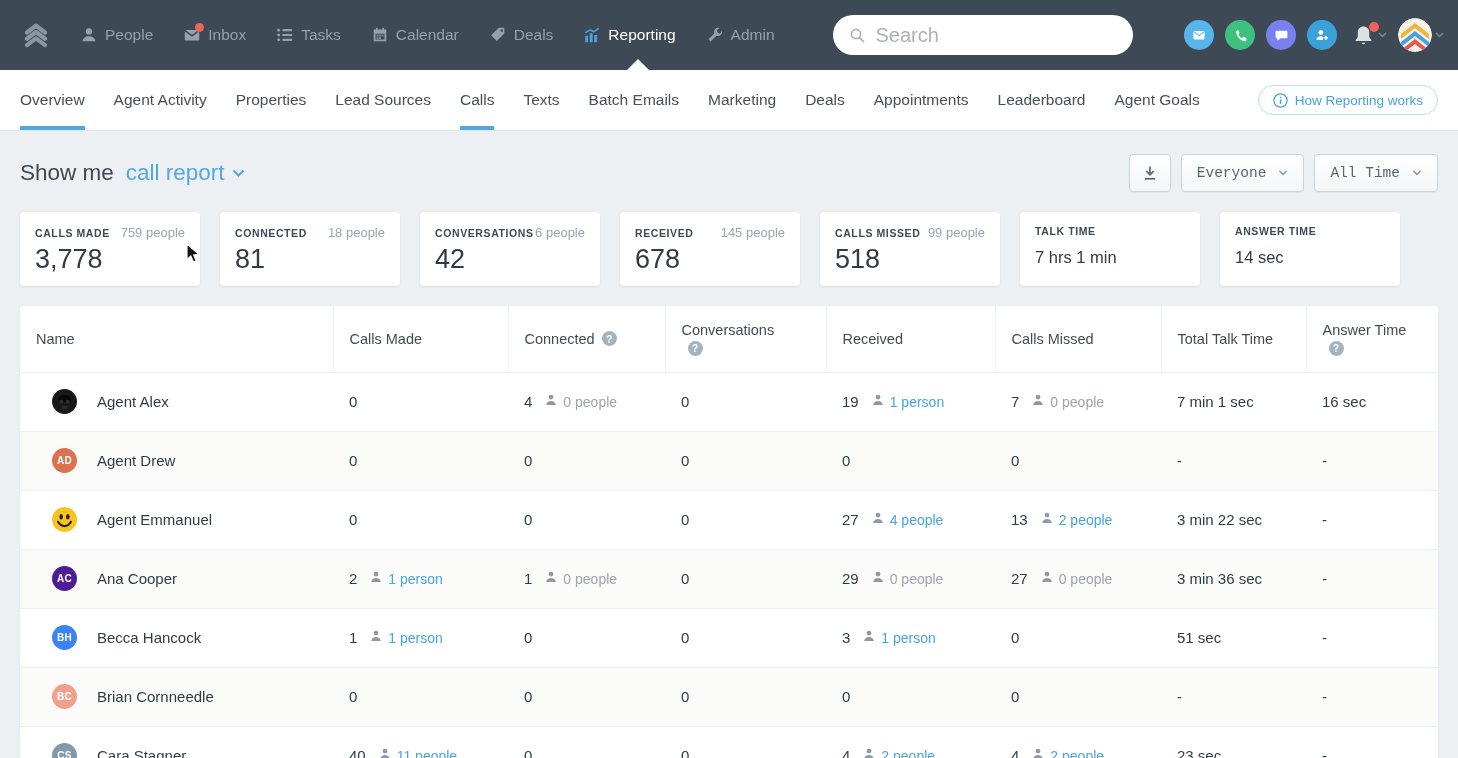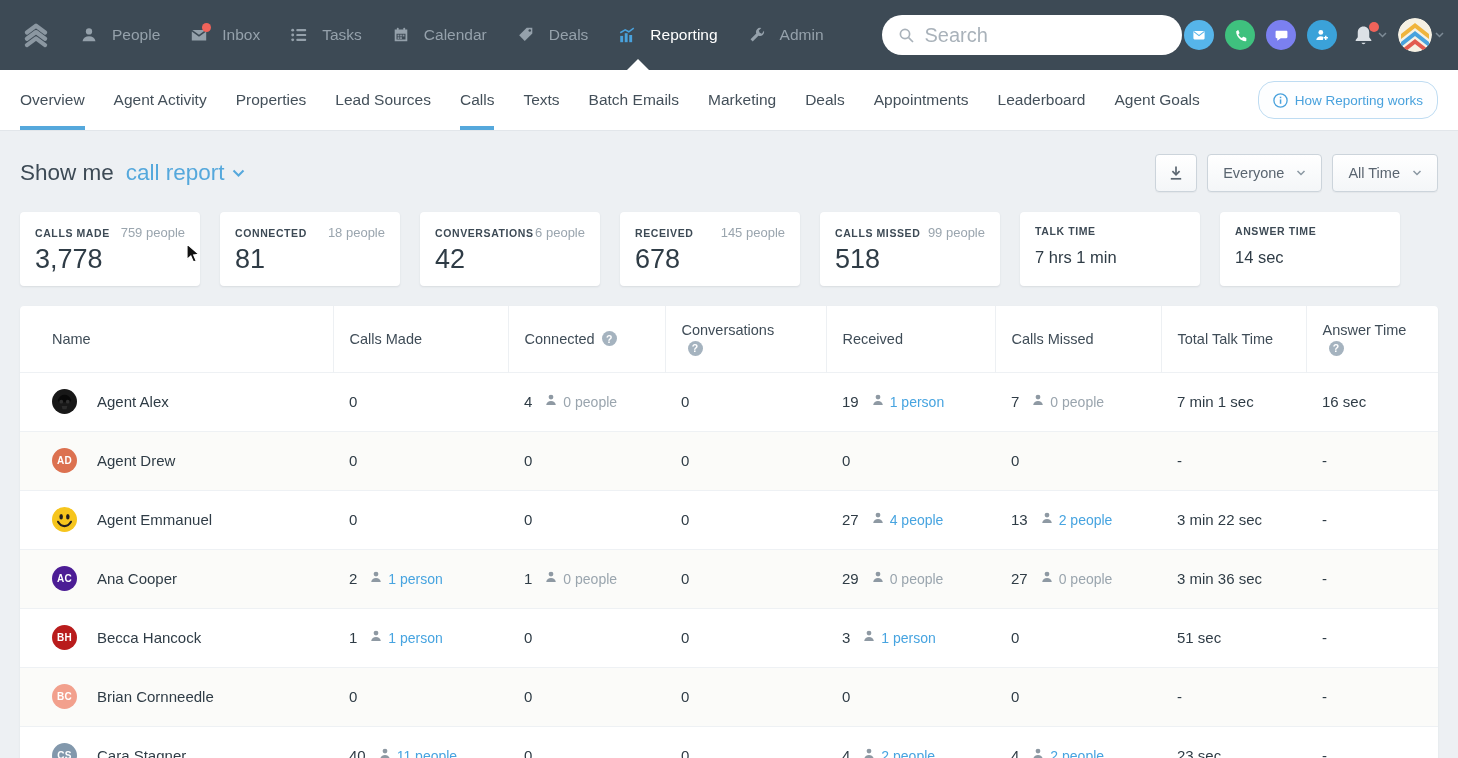--- a/index.html
+++ b/index.html
@@ -2,21 +2,21 @@
 <html><head>
 <meta charset="utf-8">
 <style>
   * { box-sizing: border-box; margin: 0; padding: 0; }
   html,body { width:1458px; height:758px; overflow:hidden; }
   body { font-family:"Liberation Sans", sans-serif; background:#edf0f3; position:relative; }
 
   
   .topnav { height:70px; background:#3d4a55; display:flex; align-items:center; padding-left:22px; position:relative; }
   .logo { margin-right:30px; display:flex; align-items:center; cursor:pointer; color:#8b97a1; }
-  .nav-item { display:flex; align-items:center; gap:14px; color:#95a1ab; font-size:15.5px; margin-right:30px; cursor:pointer; white-space:nowrap; }
+  .nav-item { display:flex; align-items:center; gap:7px; color:#95a1ab; font-size:15.5px; margin-right:30px; cursor:pointer; white-space:nowrap; }
   .nav-item .navicon { width:18px; height:18px; position:relative; flex:none; display:flex; }
   .nav-item.active { color:#ffffff; }
   .nav-item.active .navicon { color:#49a2dd; }
   .nav-item .navicon svg { width:18px; height:18px; }
   .notif-dot { position:absolute; top:-3px; right:-3px; width:9px; height:9px; border-radius:50%; background:#f0635a; }
   .notch { position:absolute; bottom:0; left:627px; width:0; height:0; border-left:11px solid transparent; border-right:11px solid transparent; border-bottom:11px solid #ffffff; }
 
   .search { height:40px; width:300px; background:#fff; border-radius:20px; display:flex; align-items:center; padding:0 16px; gap:10px; margin-left:28px; }
   .search input { border:none; outline:none; font-size:20px; color:#45525d; width:100%; font-family:inherit; }
   .search input::placeholder { color:#a9b2ba; }
@@ -29,45 +29,45 @@
   .ac-addp  { background:#3ba2d9; }
   .bell-wrap { position:relative; display:flex; align-items:center; cursor:pointer; margin-left:4px; }
   .bell-dot { position:absolute; top:-2px; right:8px; width:10px; height:10px; border-radius:50%; background:#f0635a; }
   .caret { margin-left:3px; display:flex; }
   .avatar-user { width:34px; height:34px; border-radius:50%; overflow:hidden; display:block; cursor:pointer; }
 
   
   .tabbar { height:60px; background:#fff; display:flex; align-items:center; padding:0 20px; box-shadow:0 1px 0 #e2e6ea; position:relative; }
   .tab { height:60px; display:flex; align-items:center; margin-right:29px; font-size:15.5px; color:#44505a; position:relative; cursor:pointer; white-space:nowrap; }
   .tab.underlined::after { content:""; position:absolute; left:0; right:0; bottom:0; height:4px; background:#55a8dc; }
-  .help-pill { margin-left:auto; display:flex; align-items:center; gap:7px; height:38px; padding:0 14px; border:1px solid #bedcf2; border-radius:16px; color:#49a2dd; font-size:13.5px; background:#fdfeff; cursor:pointer; white-space:nowrap; }
+  .help-pill { margin-left:auto; display:flex; align-items:center; gap:7px; height:30px; padding:0 14px; border:1px solid #bedcf2; border-radius:16px; color:#49a2dd; font-size:13.5px; background:#fdfeff; cursor:pointer; white-space:nowrap; }
 
   
   .content { padding:24px 20px 0; }
   .report-row { display:flex; align-items:center; }
   .showme { font-size:22.5px; color:#3d4a55; display:flex; align-items:center; gap:12px; }
   .report-link { color:#55a8dc; display:inline-flex; align-items:center; gap:7px; cursor:pointer; }
-  .controls { margin-left:auto; display:flex; gap:10px; }
+  .controls { margin-left:auto; display:flex; gap:10px;font-family:Liberation Mono, monospace; }
   .btn { height:38px; background:linear-gradient(#ffffff,#f4f6f8); border:1px solid #ccd4db; border-radius:4px; color:#5a6570; font-size:14.5px; display:flex; align-items:center; gap:12px; padding:0 15px; box-shadow:0 1px 1px rgba(0,0,0,.04); cursor:pointer; white-space:nowrap; }
   .btn.icon-only { width:42px; justify-content:center; padding:0; }
 
   
   .stats { display:flex; gap:20px; margin-top:20px; }
   .card { width:180px; background:#fff; border-radius:4px; padding:13px 15px 11px; box-shadow:0 1px 2px rgba(31,45,61,.1); flex:none; }
   .card-top { display:flex; justify-content:space-between; align-items:baseline; }
   .card-label { font-size:10.5px; font-weight:bold; letter-spacing:.6px; color:#3d4a55; }
   .card-people { font-size:13px; color:#9aa5ae; }
   .card-value { font-size:27px; color:#2f3c46; margin-top:4px; }
   .card-value.small { font-size:16.5px; margin-top:11px; }
 
   
   .table-wrap { margin-top:20px; background:#fff; border-radius:4px 4px 0 0; box-shadow:0 1px 2px rgba(31,45,61,.08); }
   table { width:100%; border-collapse:collapse; table-layout:fixed; }
   th { font-weight:normal; font-size:14.5px; color:#3f4c57; text-align:left; height:66px; vertical-align:middle; padding:0 8px 0 16px; border-left:1px solid #edf0f3; }
-  th:first-child { border-left:none; padding-left:32px; }
+  th:first-child { border-left:none; padding-left:16px; }
   td { height:59px; border-top:1px solid #eef1f4; font-size:15px; color:#2f3c46; padding:0 8px 0 16px; vertical-align:middle; }
   td:first-child { padding-left:32px; }
   tbody tr:nth-child(even) td { background:#fbfbf9; }
 
   .th-inline { display:flex; align-items:center; gap:7px; }
   .th-stack { display:flex; flex-direction:column; gap:3px; }
   .th-stack .q-icon { margin-left:6px; }
   .q-icon { width:15px; height:15px; border-radius:50%; background:#a5b3bf; color:#fff; font-size:10.5px; font-weight:bold; display:inline-flex; align-items:center; justify-content:center; flex:none; cursor:pointer; }
 
   .name-cell { display:flex; align-items:center; gap:20px; cursor:pointer; }
@@ -610,21 +610,21 @@
                 </span>
               </span>
             </td>
           <td>3 min 36 sec</td>
           <td>-</td>
         </tr>
 
         <tr>
           <td>
               <span class="name-cell">
-            <span class="avatar" style="background: #b91c1c;">BH</span>
+            <span class="avatar" style="background: #3b82f6;">BH</span>
             <span>Becca Hancock</span>
               </span>
             </td>
           <td>
               <span class="cell">
                 <span class="num">1</span>
                 <span class="people" data-style="link">
                   <svg width="12" height="12" viewBox="0 0 12 12" fill="#8e99a3">
                     <circle cx="6" cy="3.1" r="2.4"></circle>
                     <path d="M1.2 11c.4-2.6 2.3-3.9 4.8-3.9s4.4 1.3 4.8 3.9z"></path>

